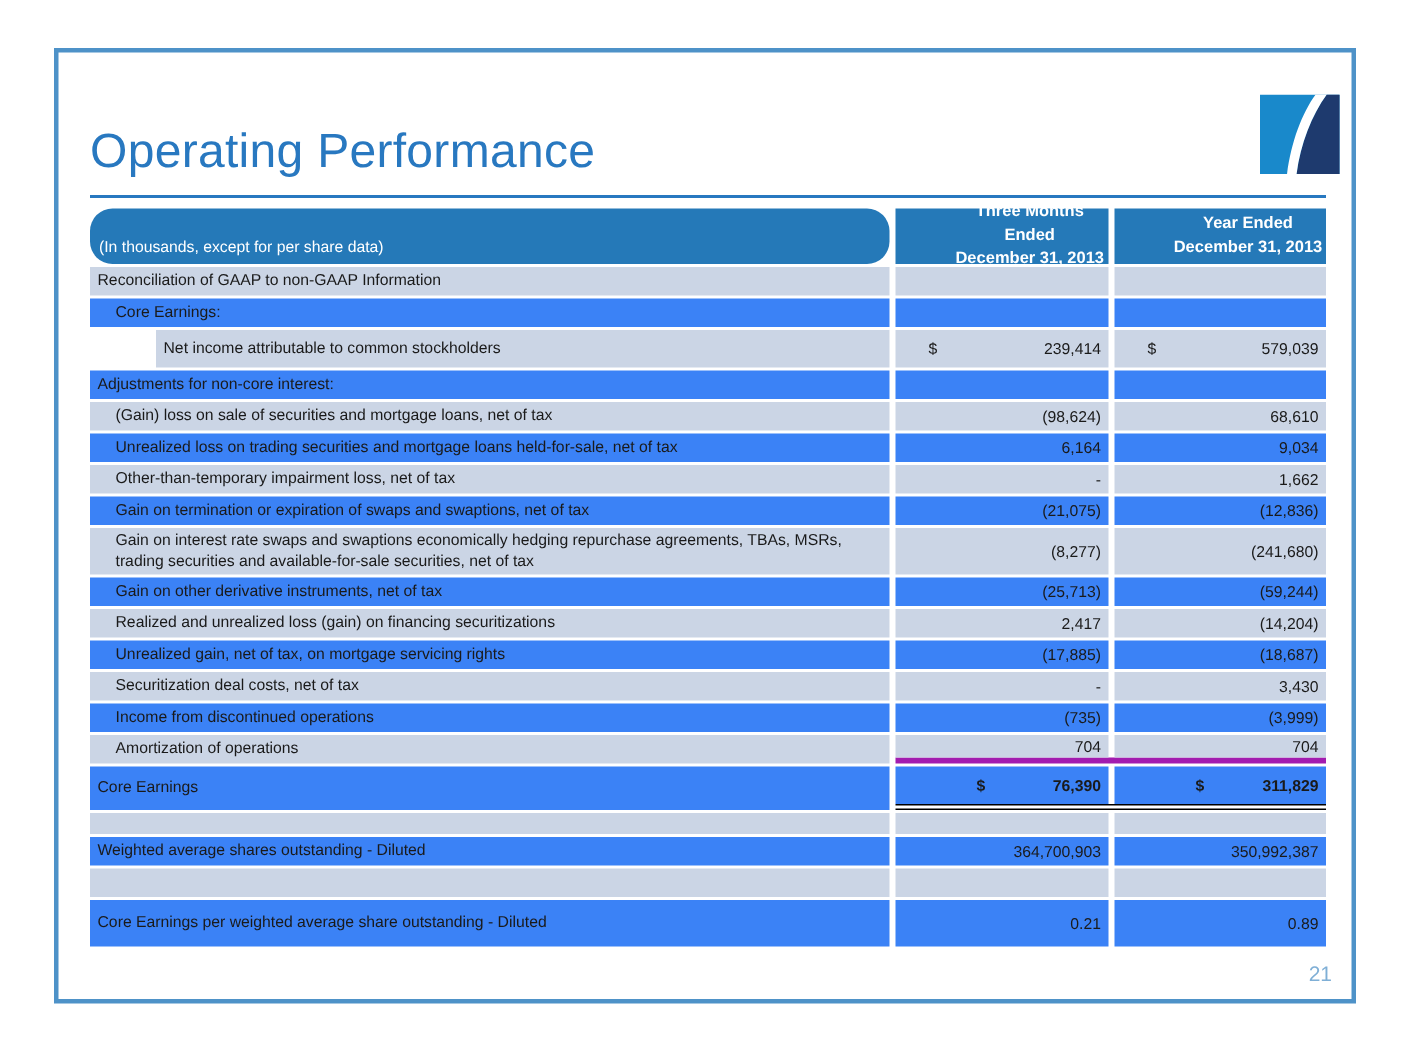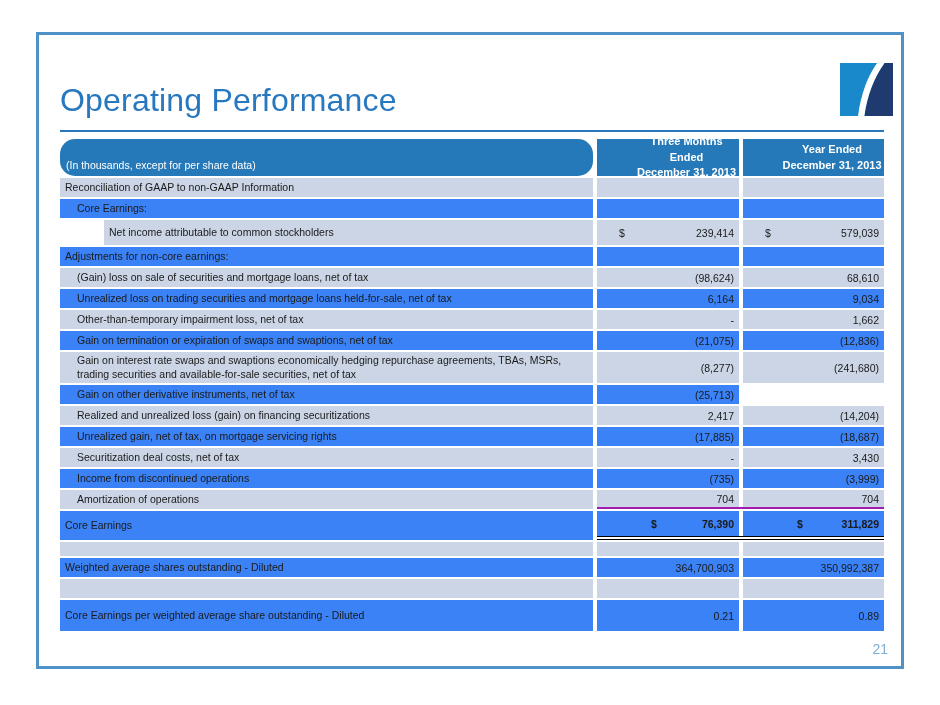--- a/index.html
+++ b/index.html
@@ -39,21 +39,21 @@
   .trow.dark .cell-label,.trow.dark .cell-val{background:#CBD5E5;}
   .trow.light .cell-label,.trow.light .cell-val{background:#3b82f6;}
   .trow{min-height:19px;}
   .trow.tall{min-height:25px;padding-left:44px;}
   .trow.total{min-height:29px;}
   .trow.spacer{min-height:19px;}
   .trow.spacer-sm{min-height:14px;}
   .trow.big{min-height:31px;}
   .trow.bold .cell-val{font-weight:bold;}
   .trow.bold .dollar{left:54px;}
-  .vals.rule-single{border-bottom:2px solid #a21caf;}
+  .vals.rule-single{border-bottom:4px solid #a21caf;}
   .vals.rule-double{border-bottom:4px double #000;}
 </style>
 </head>
 <body>
 
 <div class="slide">
   <div class="frame"></div>
 
   <h1 class="title">Operating Performance</h1>
   <div class="title-rule"></div>
@@ -115,21 +115,21 @@
         <span class="num">239,414</span>
       </div>
       <div class="cell-val c2">
         <span class="dollar">$</span>
         <span class="num">579,039</span>
       </div>
     </div>
   </div>
 
   <div class="trow light">
-    <div class="cell-label">Adjustments for non-core earnings:</div>
+    <div class="cell-label">Adjustments for non-core interest:</div>
     <div class="vals">
       <div class="cell-val c1">
         <span class="dollar"></span>
         <span class="num"></span>
       </div>
       <div class="cell-val c2">
         <span class="dollar"></span>
         <span class="num"></span>
       </div>
     </div>
@@ -204,20 +204,24 @@
       </div>
     </div>
   </div>
 
   <div class="trow light">
     <div class="cell-label indent">Gain on other derivative instruments, net of tax</div>
     <div class="vals">
       <div class="cell-val c1">
         <span class="dollar"></span>
         <span class="num">(25,713)</span>
+      </div>
+      <div class="cell-val c2">
+        <span class="dollar"></span>
+        <span class="num">(59,244)</span>
       </div>
     </div>
   </div>
 
   <div class="trow dark">
     <div class="cell-label indent">Realized and unrealized loss (gain) on financing securitizations</div>
     <div class="vals">
       <div class="cell-val c1">
         <span class="dollar"></span>
         <span class="num">2,417</span>

